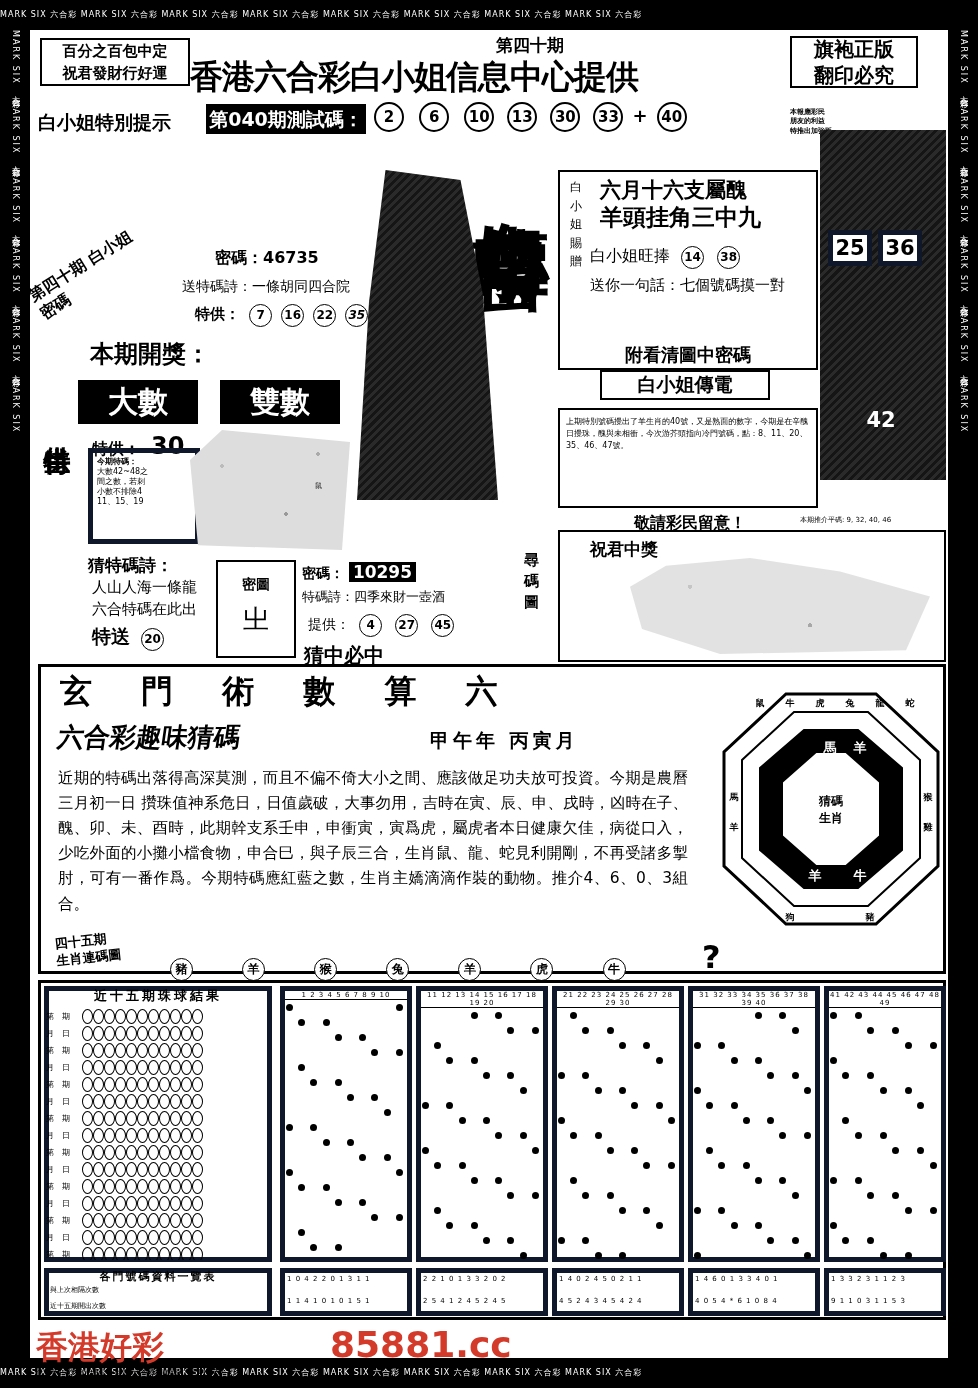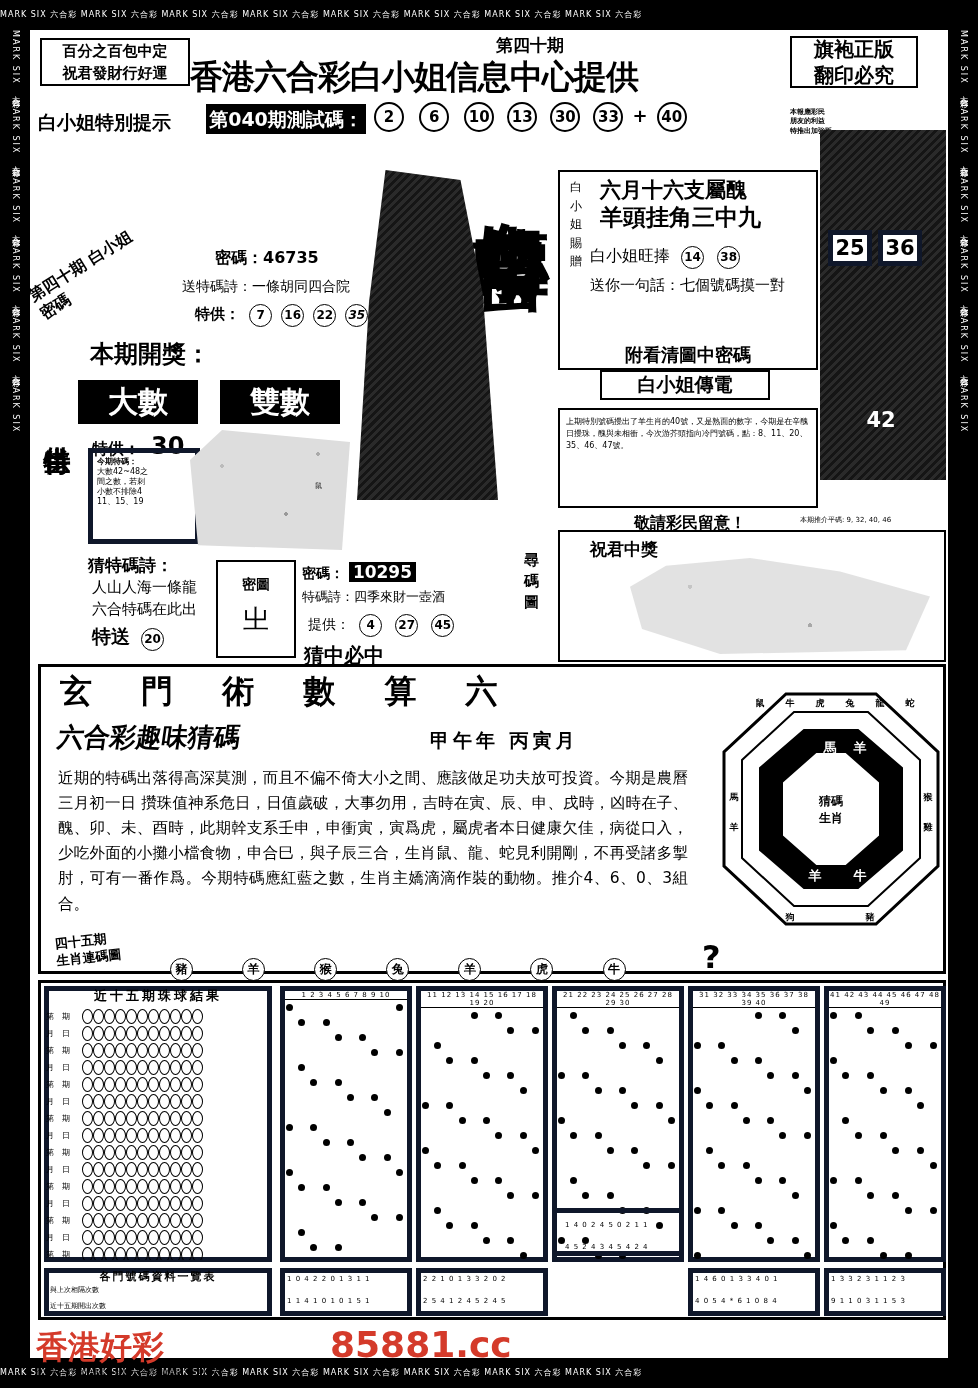--- a/index.html
+++ b/index.html
@@ -2664,21 +2664,21 @@
                 <td>
                   <div class="dotcell"></div>
                 </td>
                 <td>
                   <div class="dotcell"></div>
                 </td>
               </tr>
             </tbody>
           </table>
         </div>
-        <div class="blk b1 xtiny" style="left: 522px; top: 1178px; width: 132px; height: 48px; padding: 8px; box-sizing: border-box;">
+        <div class="blk b1 xtiny" style="left: 522px; top: 1238px; width: 132px; height: 48px; padding: 2px; box-sizing: border-box;">
           <div style="letter-spacing: 1px;">1 4 0 2 4 5 0 2 1 1</div>
           <div style="letter-spacing: 1px; margin-top: 14px;">4 5 2 4 3 4 5 4 2 4</div>
         </div>
         <div class="blk b1" style="left: 658px; top: 956px; width: 132px; height: 276px;">
           <div class="hdrnum" style="text-align: center; border-bottom: 1px solid rgb(0, 0, 0); letter-spacing: 1px;">31 32 33 34 35 36 37 38 39 40</div>
           <table class="grid" style="width: 100%;">
             <tbody>
               <tr>
                 <td>
                   <div class="dotcell"></div>

